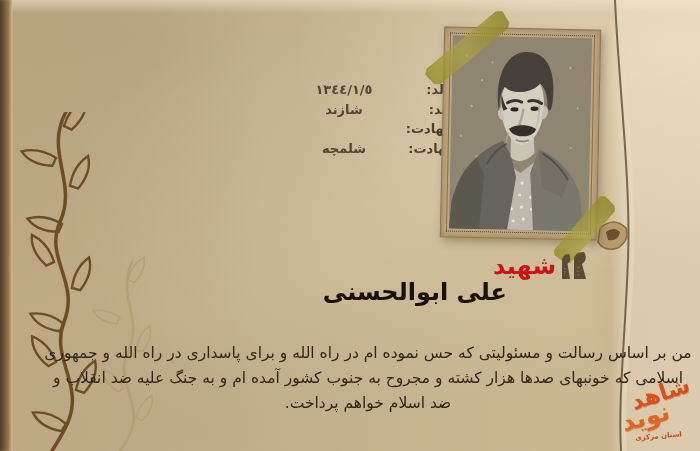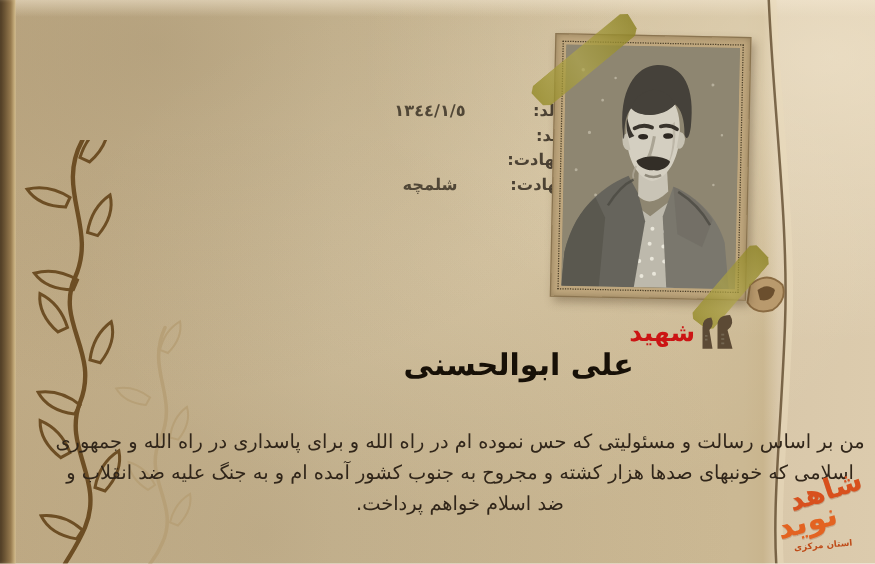--- a/index.html
+++ b/index.html
@@ -38,21 +38,21 @@
   
   .tape{position:absolute;background:linear-gradient(100deg,rgba(148,138,40,.82),rgba(176,166,70,.68) 45%,rgba(140,130,36,.84));
     clip-path:polygon(0 18%,5% 0,95% 4%,100% 22%,98% 82%,93% 100%,6% 96%,1% 78%);
     box-shadow:0 1px 2px rgba(60,50,10,.25);}
   .tape-top{left:418px;top:37px;width:100px;height:22px;transform:rotate(-40deg);}
   .tape-bottom{left:546px;top:219px;width:78px;height:22px;transform:rotate(-50deg);}
 
   
   .badge{position:absolute;top:252px;right:110px;direction:rtl;display:flex;align-items:center;gap:5px;}
   .badge-icon{display:block;}
-  .badge-label{color:#cc1414;font-size:20px;font-weight:bold;line-height:28px;}
+  .badge-label{color:#cc1414;font-size:24px;font-weight:bold;line-height:28px;}
   .name{position:absolute;top:278px;right:193px;margin:0;direction:rtl;
     color:#171007;font-size:24px;font-weight:bold;letter-spacing:0;}
 
   
   .testament{position:absolute;top:327px;left:28px;width:652px;margin:14px;direction:rtl;
     text-align:center;color:#31261a;font-size:15.5px;font-weight:normal;line-height:25px;}
 
   
   .logo{position:absolute;top:383px;right:5px;width:90px;height:64px;transform:rotate(-5deg);}
   .logo-top{position:absolute;right:3px;top:-2px;font-size:23px;font-weight:bold;color:#d8501d;
@@ -106,20 +106,21 @@
     <path d="M606,232 q8,-6 14,0 q-2,10 -12,8 Z" fill="#6b4f2e"></path>
   </svg>
 
   <div class="info">
     <div class="info-row">
       <span class="info-label">تاریخ تولد:</span>
       <span class="info-value">١٣٤٤/١/٥</span>
     </div>
     <div class="info-row">
       <span class="info-label">محل تولد:</span>
+      <span class="info-value">شازند</span>
     </div>
     <div class="info-row">
       <span class="info-label">تاریخ شهادت:</span>
     </div>
     <div class="info-row">
       <span class="info-label">محل شهادت:</span>
       <span class="info-value">شلمچه</span>
     </div>
   </div>
 

